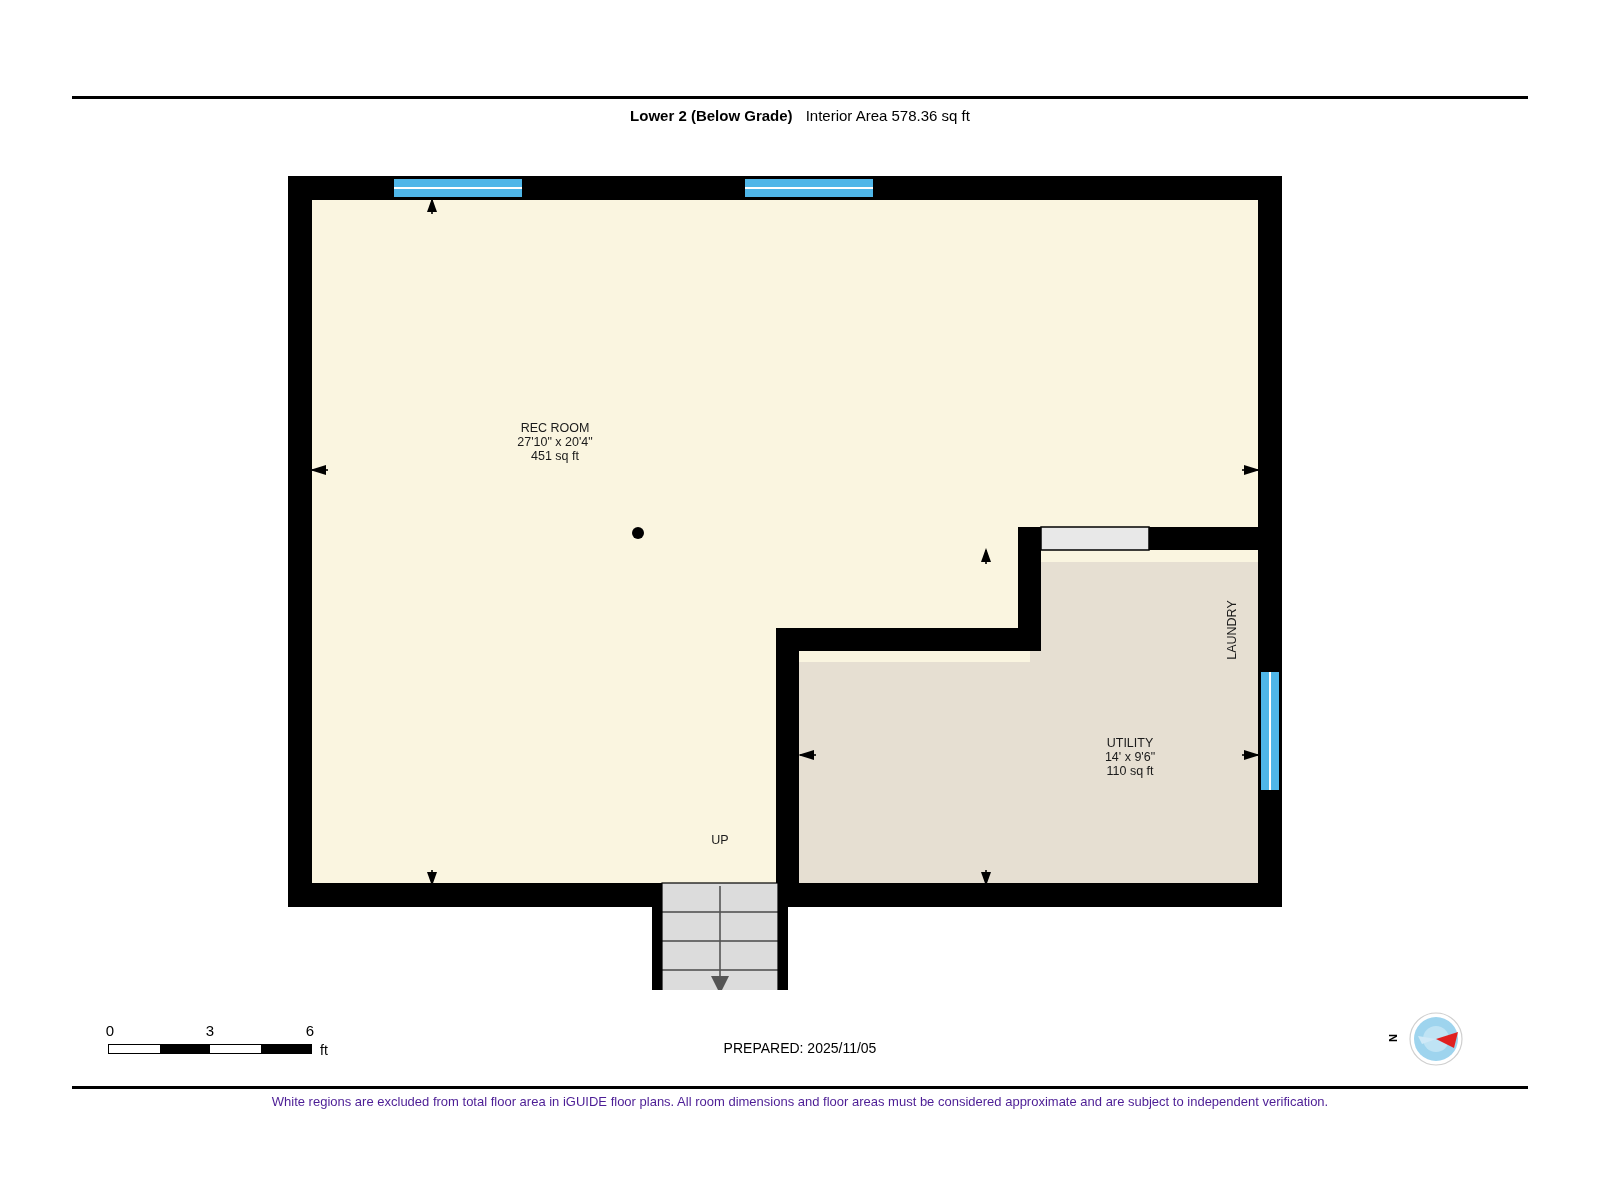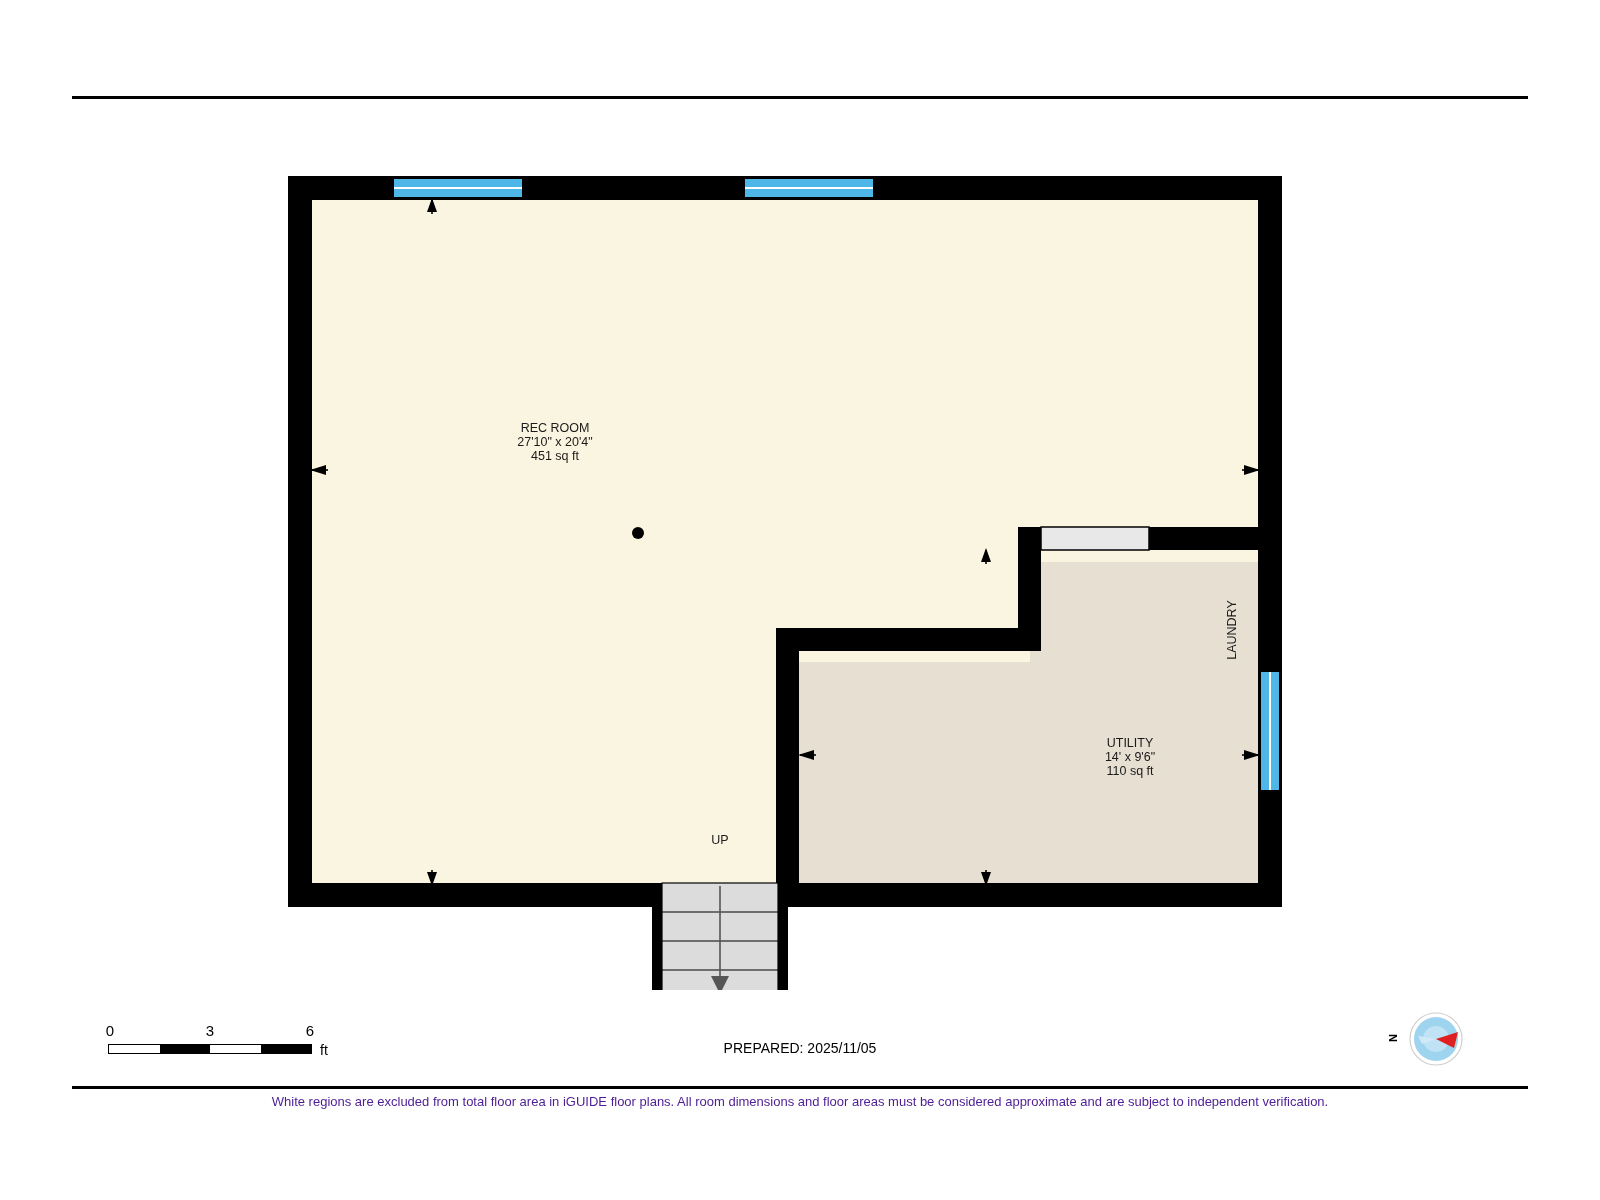--- a/index.html
+++ b/index.html
@@ -158,20 +158,23 @@
     font-size: 13px;
     color: #4c1d95;
   }
 </style>
 </head>
 <body>
 
 <div class="page">
 
   <div class="title-rule"></div>
+  <div class="subtitle">
+    <span class="floor-name">Lower 2 (Below Grade)</span><span class="area-text">Interior Area 578.36 sq ft</span>
+  </div>
 
   <div class="plan-wrap">
     <svg class="plan" width="1600" height="840" viewBox="0 0 1600 840">
 
       <path d="M 300,38 L 1270,38 L 1270,412 L 1030,412 L 1030,512 L 785,512 L 785,745 L 300,745 Z" fill="#FAF5E0"></path>
 
       <path d="M 1030,412 L 1270,412 L 1270,745 L 785,745 L 785,512 L 1030,512 Z" fill="#E6DFD2"></path>
 
       <rect x="288" y="26" width="994" height="24" fill="#000"></rect>
 

